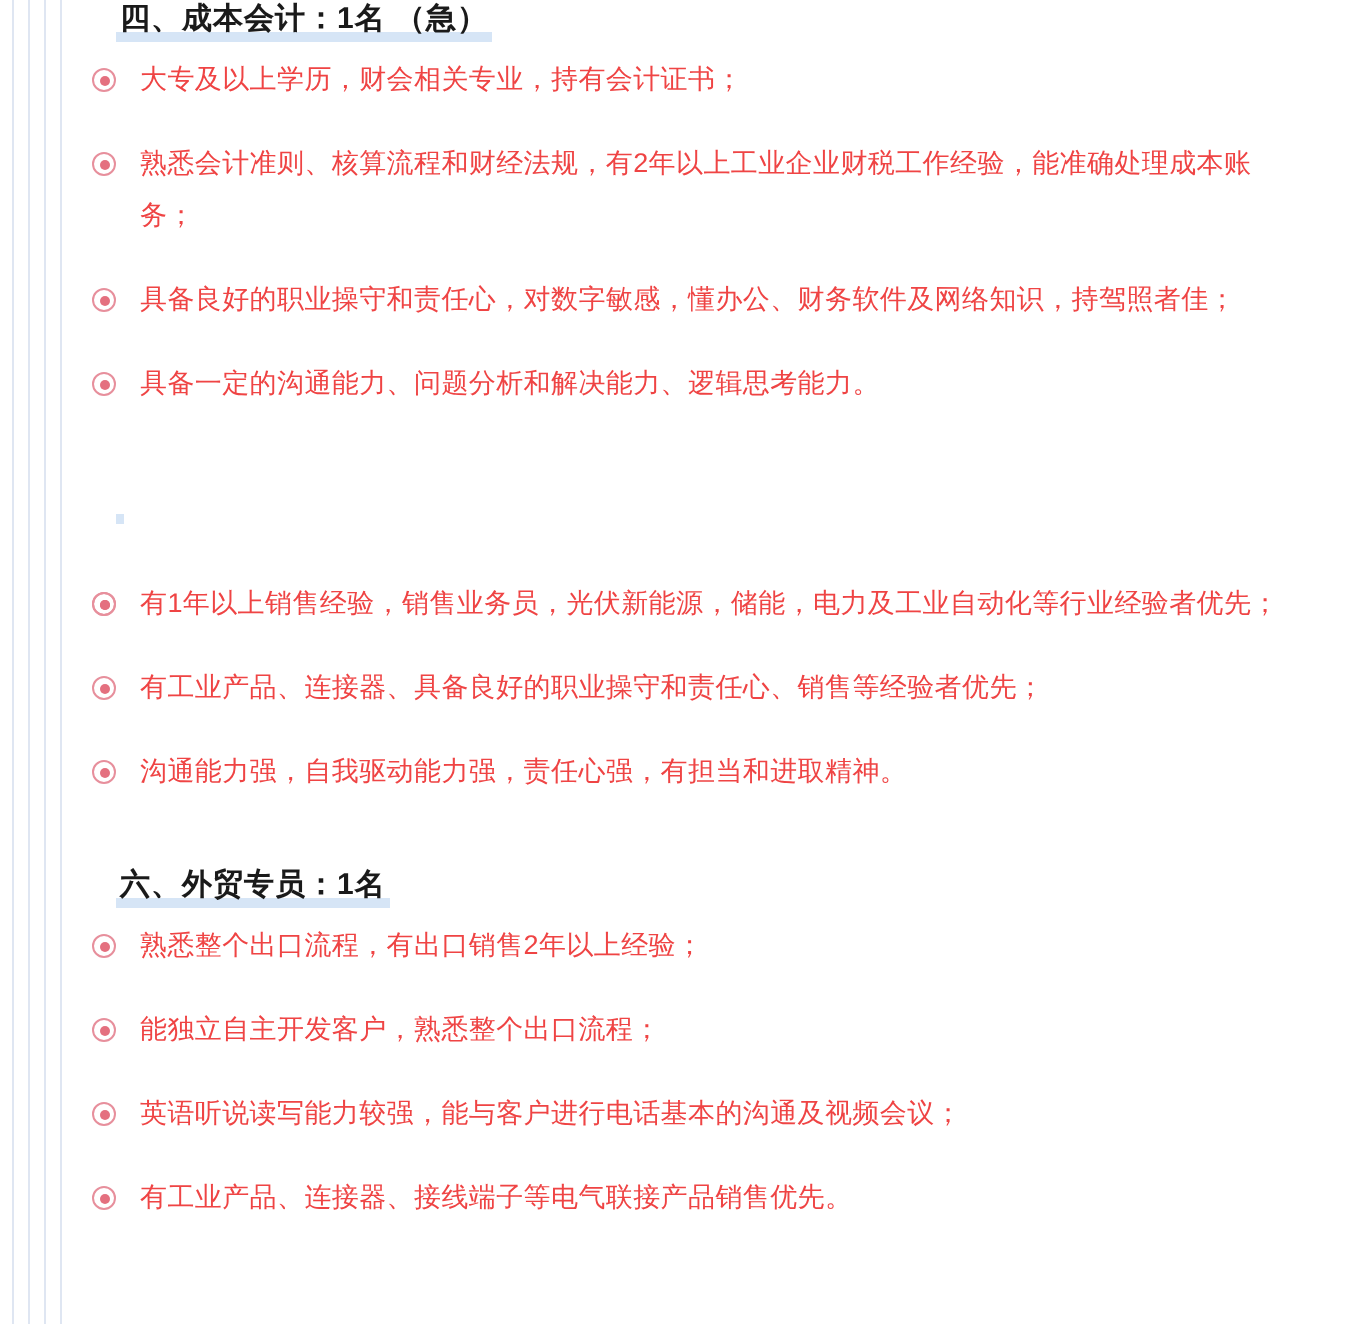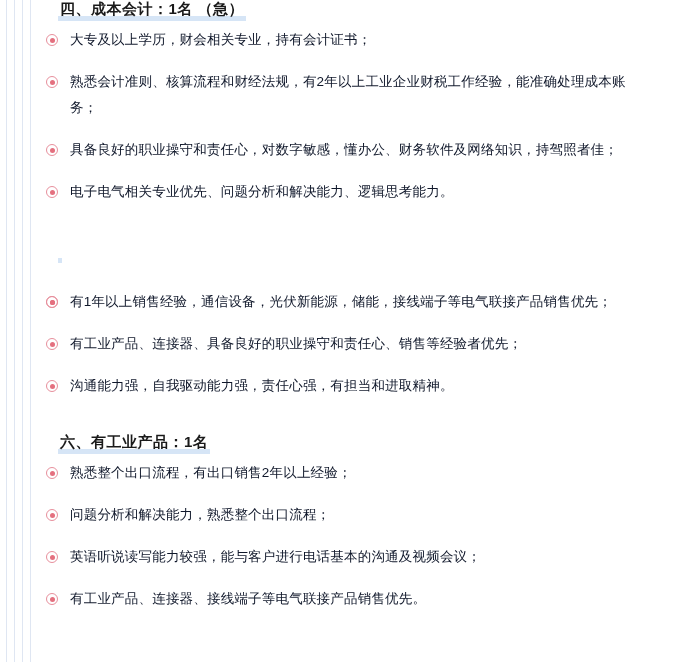--- a/index.html
+++ b/index.html
@@ -75,21 +75,21 @@
     list-style: none;
     margin: 0;
     padding: 0;
   }
   ul.items li {
     position: relative;
     padding: 0 0 0 26px;
     margin: 0 0 16px 0;
     font-size: 13.5px;
     line-height: 26px;
-    color: #0f172a;
+    color: #ef4444;
     letter-spacing: .2px;
   }
   .bullet {
     position: absolute;
     left: 2px;
     top: 7px;
     width: 12px;
     height: 12px;
     border-radius: 50%;
     border: 1px solid #e78f9c;
@@ -137,69 +137,69 @@
       <li>
         <span class="bullet"></span>
         <span>熟悉会计准则、核算流程和财经法规，有2年以上工业企业财税工作经验，能准确处理成本账务；</span>
       </li>
       <li>
         <span class="bullet"></span>
         <span>具备良好的职业操守和责任心，对数字敏感，懂办公、财务软件及网络知识，持驾照者佳；</span>
       </li>
       <li>
         <span class="bullet"></span>
-        <span>电子电气相关专业优先、问题分析和解决能力、逻辑思考能力。</span>
+        <span>具备一定的沟通能力、问题分析和解决能力、逻辑思考能力。</span>
       </li>
     </ul>
   </div>
 
   <div class="gap-lg"></div>
 
   <div class="section">
     <div class="section-header-wrap">
       <h2 class="section-header">
         <span class="underline"></span>
       </h2>
     </div>
     <ul class="items">
       <li>
         <span class="bullet"></span>
       </li>
       <li>
         <span class="bullet"></span>
-        <span>有1年以上销售经验，通信设备，光伏新能源，储能，接线端子等电气联接产品销售优先；</span>
+        <span>有1年以上销售经验，销售业务员，光伏新能源，储能，电力及工业自动化等行业经验者优先；</span>
       </li>
       <li>
         <span class="bullet"></span>
         <span>有工业产品、连接器、具备良好的职业操守和责任心、销售等经验者优先；</span>
       </li>
       <li>
         <span class="bullet"></span>
         <span>沟通能力强，自我驱动能力强，责任心强，有担当和进取精神。</span>
       </li>
     </ul>
   </div>
 
   <div class="gap-md"></div>
 
   <div class="section">
     <div class="section-header-wrap">
       <h2 class="section-header">
         <span class="underline"></span>
-        <span>六、有工业产品：1名</span>
+        <span>六、外贸专员：1名</span>
       </h2>
     </div>
     <ul class="items">
       <li>
         <span class="bullet"></span>
         <span>熟悉整个出口流程，有出口销售2年以上经验；</span>
       </li>
       <li>
         <span class="bullet"></span>
-        <span>问题分析和解决能力，熟悉整个出口流程；</span>
+        <span>能独立自主开发客户，熟悉整个出口流程；</span>
       </li>
       <li>
         <span class="bullet"></span>
         <span>英语听说读写能力较强，能与客户进行电话基本的沟通及视频会议；</span>
       </li>
       <li>
         <span class="bullet"></span>
         <span>有工业产品、连接器、接线端子等电气联接产品销售优先。</span>
       </li>
     </ul>

